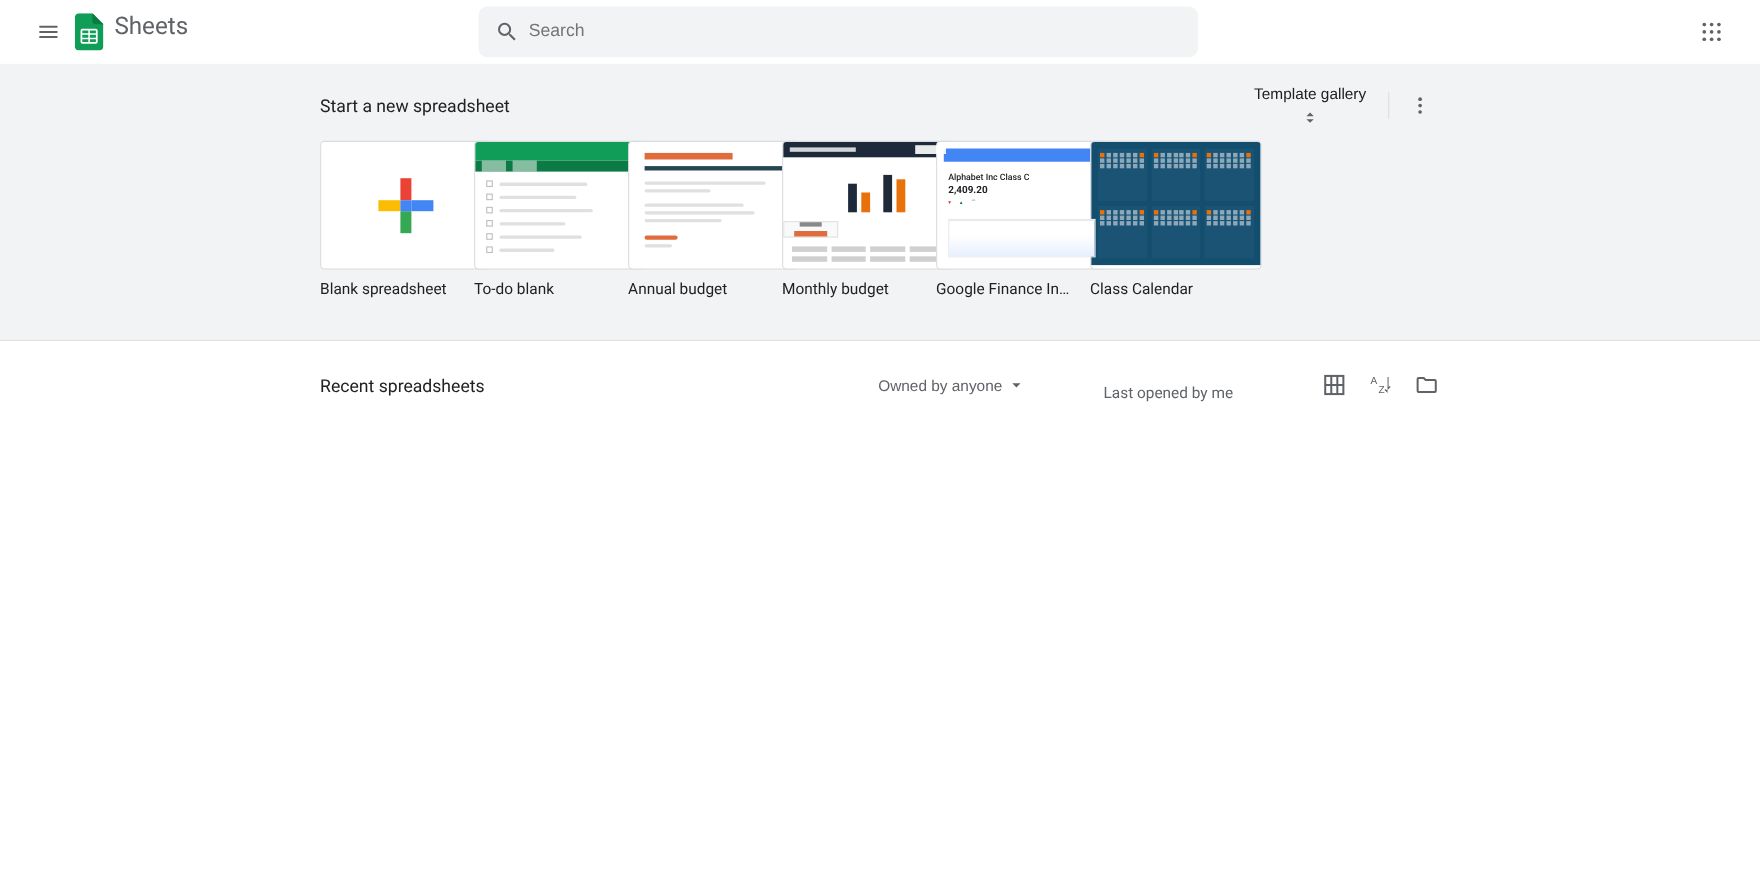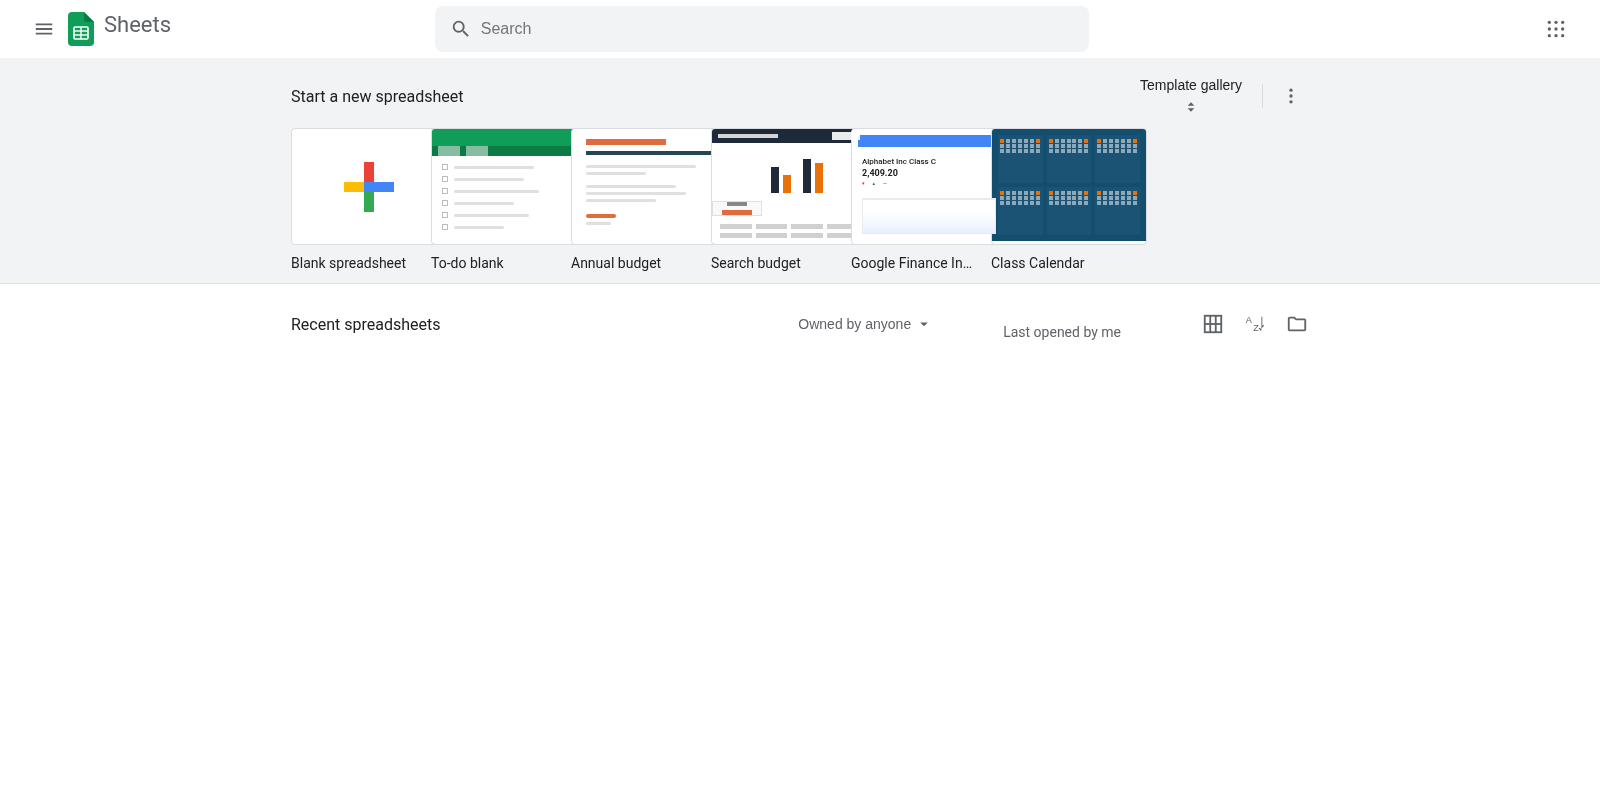--- a/index.html
+++ b/index.html
@@ -8,21 +8,21 @@
     .header { display:flex; align-items:center; height:58px; padding:0 24px; background:#fff; }
     .menu-btn { width:40px; height:40px; border:none; background:none; display:flex; align-items:center; justify-content:center; border-radius:50%; cursor:pointer; }
     .logo-wrap { display:flex; align-items:flex-start; margin-left:4px; margin-right:40px; }
     .logo { width:26px; height:34px; margin-right:10px; }
     .app-title { font-size:22px; color:#5f6368; }
     .search-bar { display:flex; align-items:center; background:#f1f3f4; border-radius:8px; height:46px; width:654px; padding:0 6px; margin-left:auto; margin-right:auto; }
     .search-bar .icon-btn { width:40px; height:40px; display:flex; align-items:center; justify-content:center; border:none; background:none; border-radius:50%; cursor:pointer; }
     .search-input { flex:1; border:none; background:transparent; font-size:16px; color:#5f6368; outline:none; }
     .apps-btn { width:40px; height:40px; border:none; background:none; display:flex; align-items:center; justify-content:center; border-radius:50%; cursor:pointer; margin-left:auto; }
     
-    .templates-section { background:#f1f3f4; padding:20px 0 12px; border-bottom:1px solid #e0e0e0; }
+    .templates-section { background:#f1f3f4; padding:20px 0 38px; border-bottom:1px solid #e0e0e0; }
     .inner { width:1018px; margin:0 auto; }
     .templates-header { display:flex; align-items:center; justify-content:space-between; height:36px; margin-bottom:14px; }
     .templates-header h2 { font-size:16px; font-weight:400; color:#202124; }
     .templates-header .right { display:flex; align-items:center; gap:4px; }
     .gallery-btn { display:flex; align-items:center; gap:6px; border:none; background:none; font-size:14px; color:#202124; padding:6px 10px; cursor:pointer; border-radius:4px;flex-direction:column; }
     .divider-v { width:1px; height:24px; background:#dadce0; margin:0 6px; }
     .more-btn { width:36px; height:36px; border:none; background:none; display:flex; align-items:center; justify-content:center; border-radius:50%; cursor:pointer; }
     .template-row { display:flex; gap:16px; }
     .template-card { width:124px; cursor:pointer; }
     .thumb { width:156px; height:117px; border:1px solid #dadce0; border-radius:4px; background:#fff; overflow:hidden; display:flex; flex-direction:column; }
@@ -247,21 +247,21 @@
                 <div class="c"></div>
               </div>
             <div class="row">
                 <div class="c"></div>
                 <div class="c"></div>
                 <div class="c"></div>
                 <div class="c"></div>
               </div>
           </div>
         </div>
-        <div class="template-label">Search budget</div>
+        <div class="template-label">Monthly budget</div>
       </div>
 
       <div class="template-card">
         <div class="thumb">
           <div class="fin-top"></div>
           <div class="fin-body">
             <div class="fin-name">Alphabet Inc Class C</div>
             <div class="fin-val">2,409.20</div>
             <div class="fin-row">
                 <span style="color:#d93025">▾</span>

